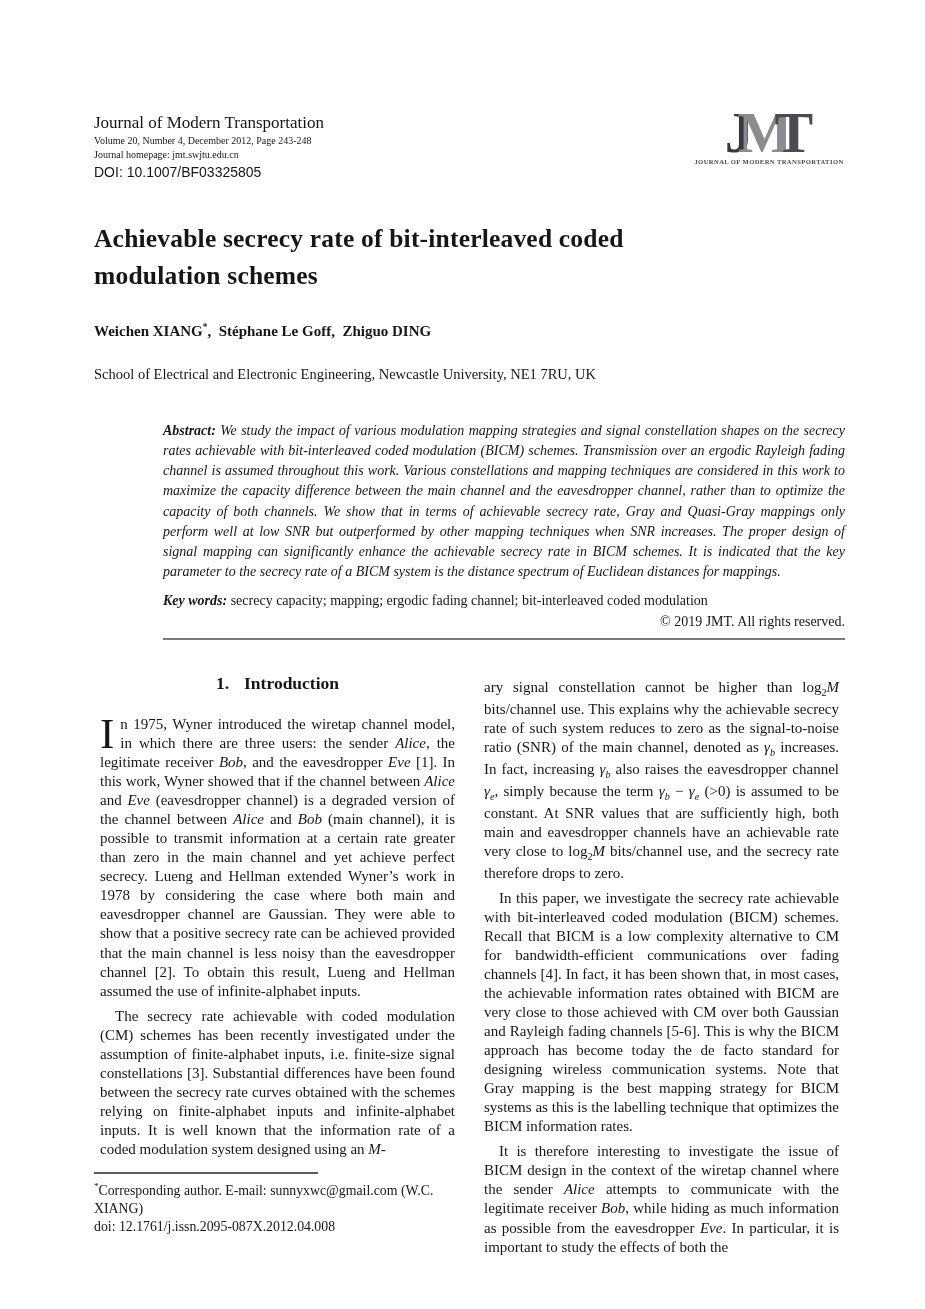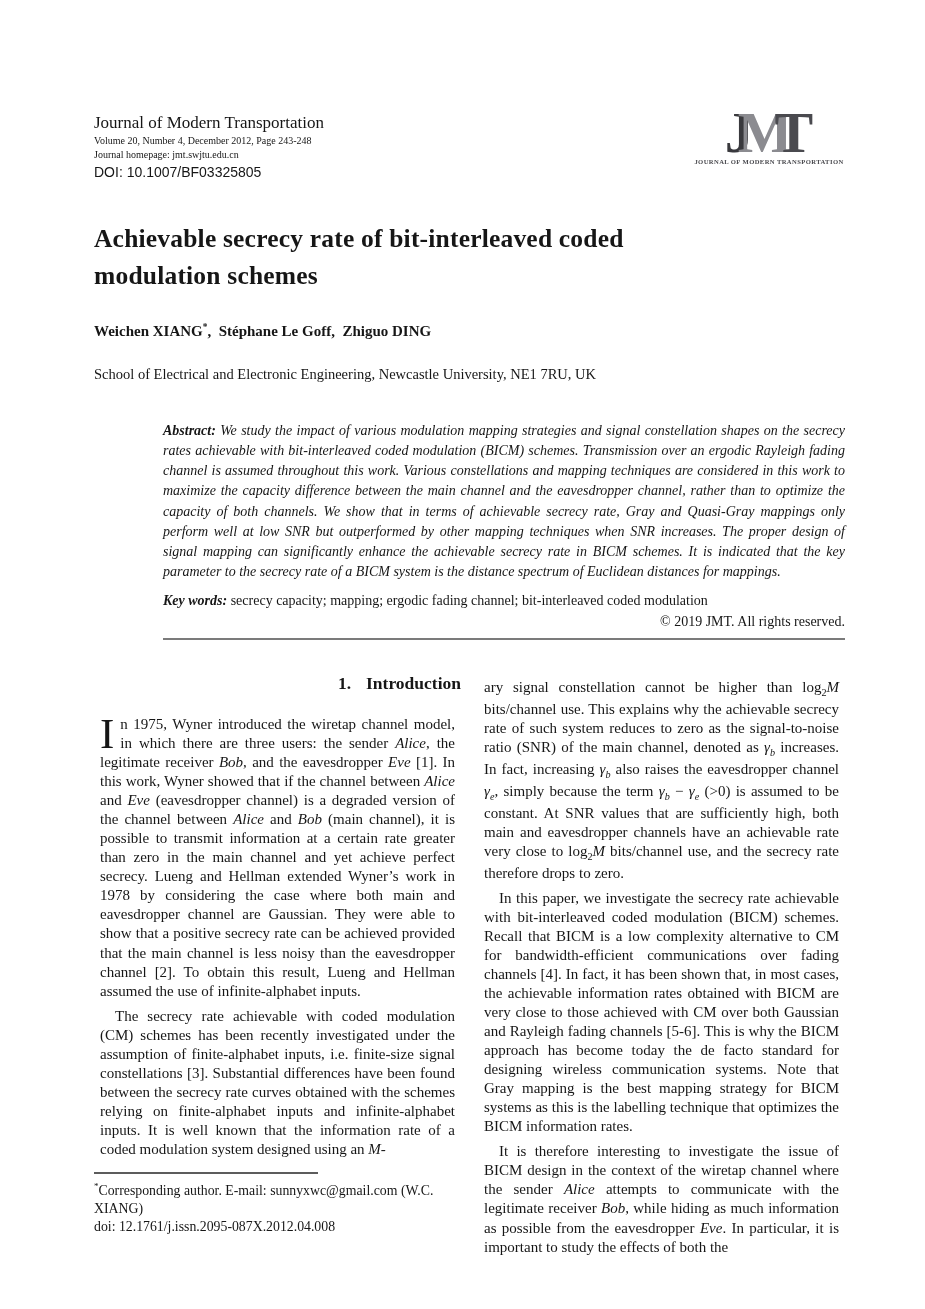--- a/index.html
+++ b/index.html
@@ -38,21 +38,21 @@
   .abstract { margin:38px 0 0 69px; font-size:14px; line-height:1.44; text-align:justify;font-style:italic; }
   .ab-label { font-weight:bold; }
   .keywords { margin:9px 0 0 69px; font-size:14px; line-height:1.4; }
   .kw-label { font-weight:bold; font-style:italic; }
   .copyright-line { margin-top:3px; font-size:14px; text-align:right; }
   .rule-main { margin:8px 0 0 69px; height:2px; background:#7b7b7b; }
 
   
   .columns { display:flex; gap:17px; margin-top:32px; }
   .col { width:367px; font-size:15px; line-height:1.27; text-align:justify; }
-  .section-heading { font-size:17.5px; font-weight:bold; margin:0 0 21px 0; text-align:right; }
+  .section-heading { font-size:17.5px; font-weight:bold; margin:0 0 21px 0; text-align:center; }
   .sec-num { margin-right:15px; }
   .col p { margin:6px; }
   .col p.indent { text-indent:15px; }
   .col sub { font-size:68%; }
   .dropcap { float:left; font-size:43px; line-height:33px; padding:2px 6px 0 0; }
 
   
   .footnote { margin-top:13px; font-size:13.8px; line-height:1.32; text-align:left; }
   .footnote-rule { width:224px; height:2px; background:#5c5c5c; margin-bottom:7px; }
   .footnote p { margin:0; }

